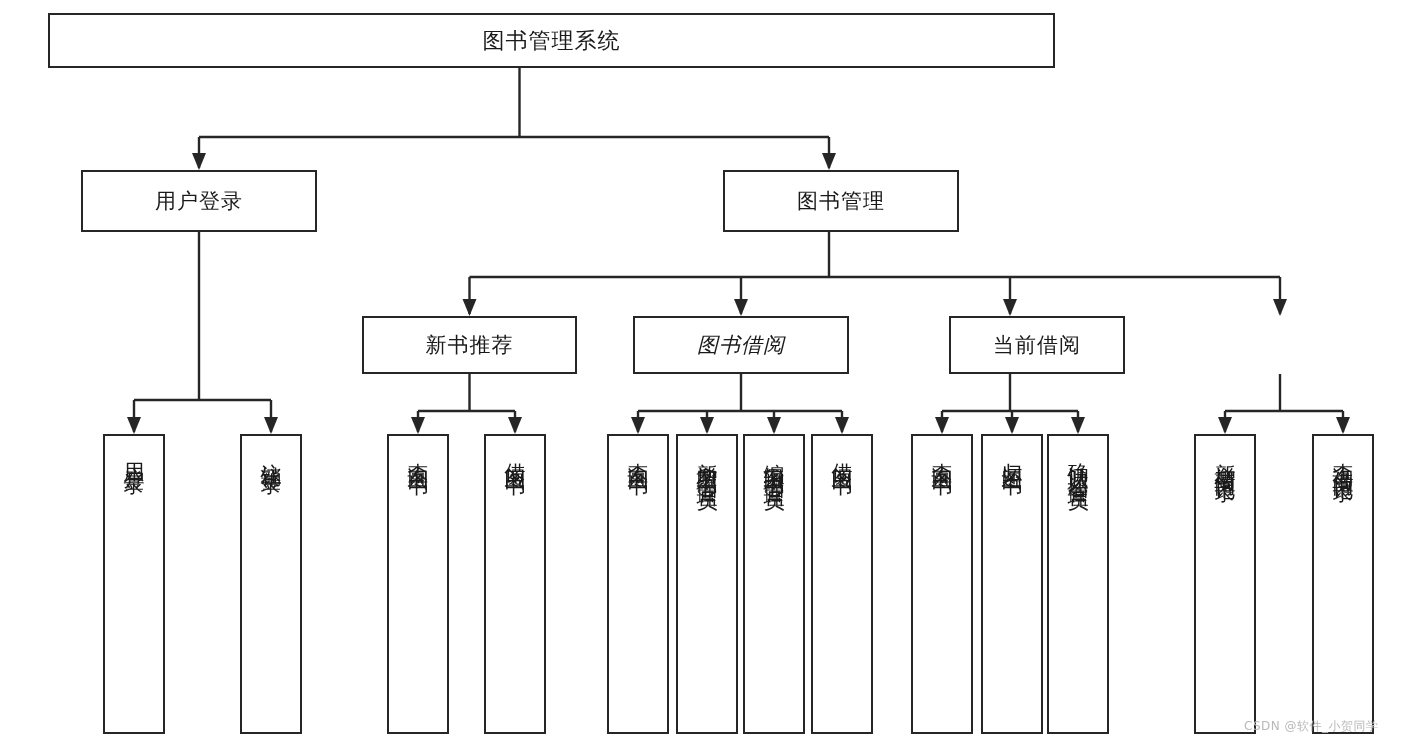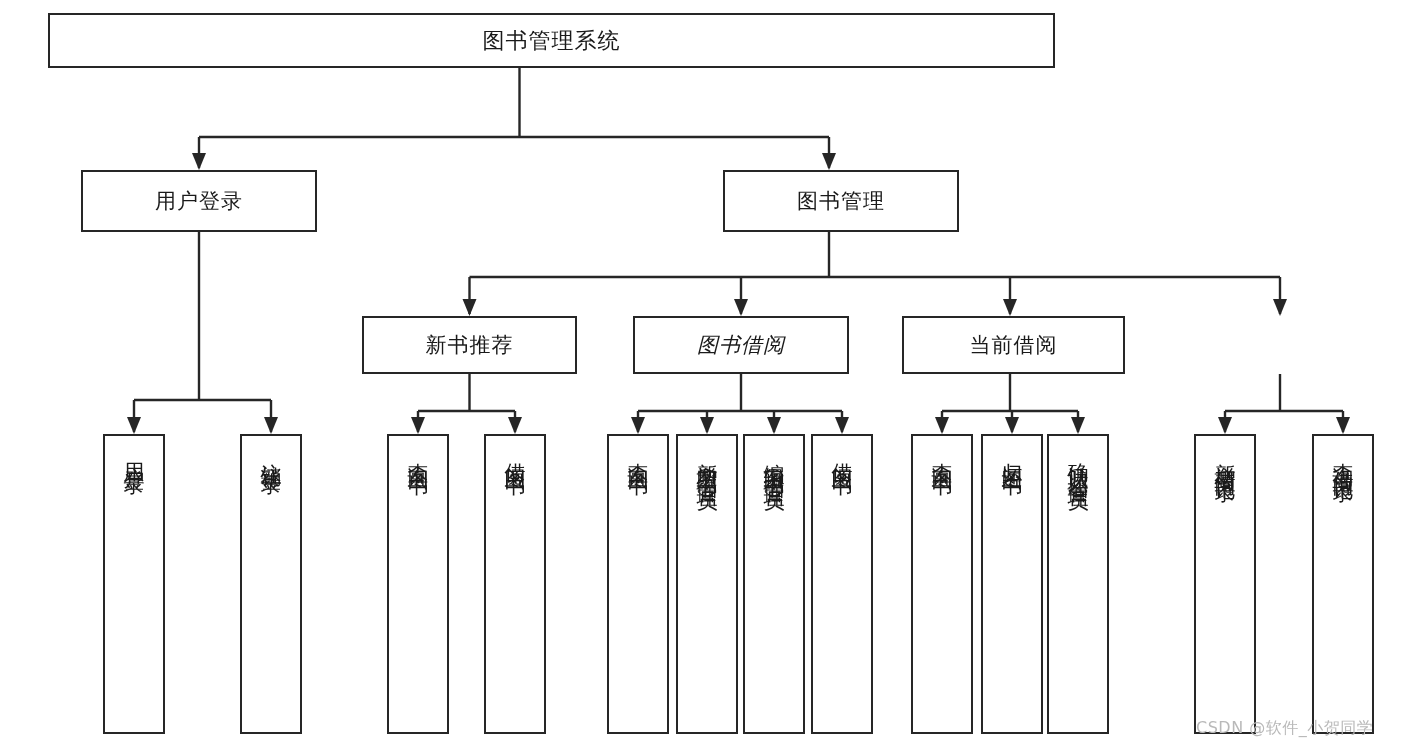--- a/index.html
+++ b/index.html
@@ -44,24 +44,25 @@
     position:absolute;
     left:0; top:0;
     width:1405px;
     height:747px;
     pointer-events:none;
   }
   .wire{stroke:#262626;stroke-width:2.4;fill:none;}
   .arrowhead{fill:#262626;}
   .watermark{
     position:absolute;
-    font-size:16px;
+    font-size:12px;
     color:#b9b9b9;
     white-space:nowrap;
     letter-spacing:0.5px;
+    padding-left:48px;
   }
 </style>
 </head>
 <body>
 
 <div id="canvas">
 
   <svg id="wires" viewBox="0 0 1405 747">
       <line x1="519.5" y1="68" x2="519.5" y2="137" class="wire"></line>
       <line x1="199" y1="137" x2="829" y2="137" class="wire"></line>
@@ -127,21 +128,21 @@
   <div class="node horiz" id="n-book-manage" style="left: 711px; top: 170px; width: 236px; height: 62px; margin-left: 12px;">
     <span>图书管理</span>
   </div>
 
   <div class="node horiz" id="n-new-book-recommend" style="left: 362px; top: 316px; width: 215px; height: 58px; text-align: center;">
     <span>新书推荐</span>
   </div>
   <div class="node horiz" id="n-book-borrow" style="left: 633px; top: 316px; width: 216px; height: 58px; font-style: italic;">
     <span>图书借阅</span>
   </div>
-  <div class="node horiz" id="n-current-borrow" style="left: 902px; top: 316px; width: 223px; height: 58px; justify-content: center;">
+  <div class="node horiz" id="n-current-borrow" style="left: 949px; top: 316px; width: 176px; height: 58px; justify-content: center;">
     <span>当前借阅</span>
   </div>
 
   <div class="node vert" id="n-leaf-0" style="left: 103px; top: 434px; width: 62px; height: 300px;">
     <span class="vtext">用户登录</span>
   </div>
   <div class="node vert" id="n-leaf-1" style="left: 240px; top: 434px; width: 62px; height: 300px;">
     <span class="vtext">注销登录</span>
   </div>
   <div class="node vert" id="n-leaf-2" style="left: 387px; top: 434px; width: 62px; height: 300px;">

